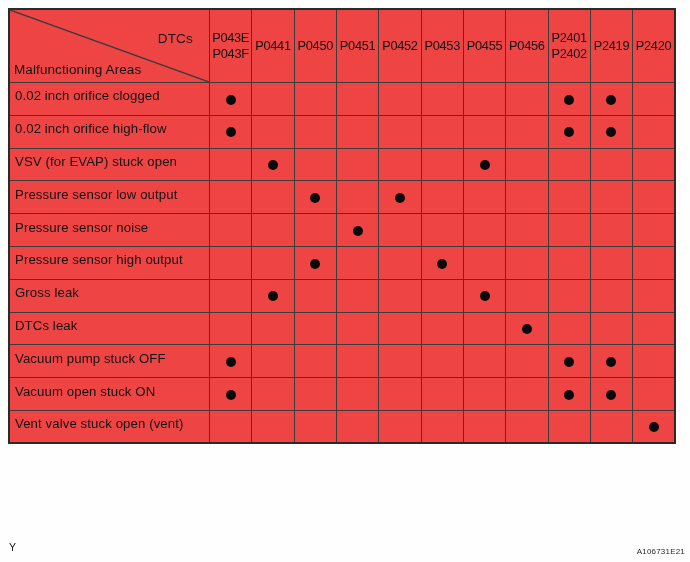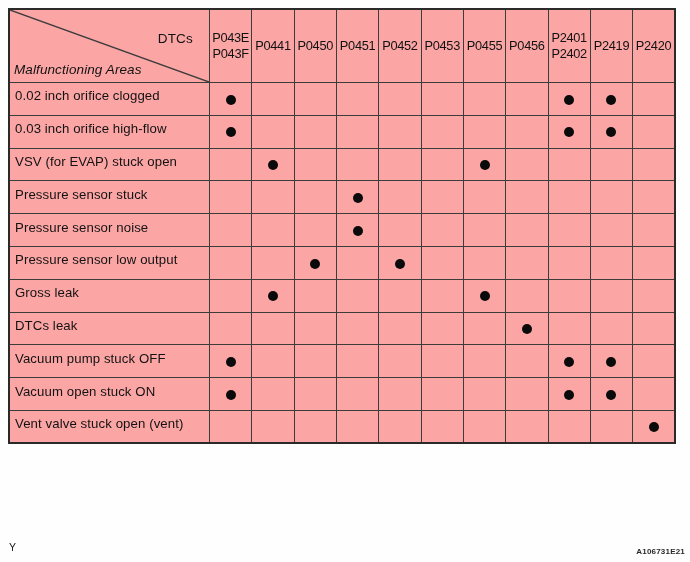--- a/index.html
+++ b/index.html
@@ -19,21 +19,21 @@
     width: 690px;
     height: 562px;
   }
   table.matrix {
     position: absolute;
     left: 8px;
     top: 8px;
     width: 668px;
     border-collapse: collapse;
     table-layout: fixed;
-    background: #fca5a5;
+    background: #ef4444;
   }
   .matrix th, .matrix td {
     border: 1px solid #3c3c3c;
     padding: 0;
     font-weight: normal;
   }
   .matrix {
     border: 2px solid #2a2a2a;
   }
   
@@ -55,21 +55,20 @@
     right: 16px;
     font-size: 13.5px;
     letter-spacing: 0.2px;
   }
   .corner-areas {
     position: absolute;
     left: 4px;
     bottom: 5px;
     font-size: 13.5px;
     letter-spacing: 0.1px;
-    font-style: italic;
   }
   
   th.dtc-col {
     font-size: 12.8px;
     text-align: center;
     vertical-align: middle;
     letter-spacing: -0.3px;
     line-height: 16px;
   }
   
@@ -102,21 +101,21 @@
     left: 9px;
     top: 541px;
     font-size: 10.5px;
     color: #1a1a1a;
   }
   .fig-id {
     position: absolute;
     right: 5px;
     top: 547px;
     font-size: 8px;
-    font-weight: bold;
+    font-weight: normal;
     color: #2a2a2a;
     letter-spacing: 0.2px;
   }
 </style>
 </head>
 <body>
 
 <div class="sheet">
 
   <table class="matrix">
@@ -176,21 +175,21 @@
           <td class="mark-cell"></td>
           <td class="mark-cell"></td>
           <td class="mark-cell"></td>
           <td class="mark-cell"></td>
           <td class="mark-cell"></td>
           <td class="mark-cell"><span class="dot"></span></td>
           <td class="mark-cell"><span class="dot"></span></td>
           <td class="mark-cell"></td>
         </tr>
         <tr>
-          <td class="row-label">0.03 inch orifice high-flow</td>
+          <td class="row-label">0.02 inch orifice high-flow</td>
           <td class="mark-cell"><span class="dot"></span></td>
           <td class="mark-cell"></td>
           <td class="mark-cell"></td>
           <td class="mark-cell"></td>
           <td class="mark-cell"></td>
           <td class="mark-cell"></td>
           <td class="mark-cell"></td>
           <td class="mark-cell"></td>
           <td class="mark-cell"><span class="dot"></span></td>
           <td class="mark-cell"><span class="dot"></span></td>
@@ -204,26 +203,26 @@
           <td class="mark-cell"></td>
           <td class="mark-cell"></td>
           <td class="mark-cell"></td>
           <td class="mark-cell"><span class="dot"></span></td>
           <td class="mark-cell"></td>
           <td class="mark-cell"></td>
           <td class="mark-cell"></td>
           <td class="mark-cell"></td>
         </tr>
         <tr>
-          <td class="row-label">Pressure sensor stuck</td>
-          <td class="mark-cell"></td>
-          <td class="mark-cell"></td>
-          <td class="mark-cell"></td>
-          <td class="mark-cell"><span class="dot"></span></td>
-          <td class="mark-cell"></td>
+          <td class="row-label">Pressure sensor low output</td>
+          <td class="mark-cell"></td>
+          <td class="mark-cell"></td>
+          <td class="mark-cell"><span class="dot"></span></td>
+          <td class="mark-cell"></td>
+          <td class="mark-cell"><span class="dot"></span></td>
           <td class="mark-cell"></td>
           <td class="mark-cell"></td>
           <td class="mark-cell"></td>
           <td class="mark-cell"></td>
           <td class="mark-cell"></td>
           <td class="mark-cell"></td>
         </tr>
         <tr>
           <td class="row-label">Pressure sensor noise</td>
           <td class="mark-cell"></td>
@@ -232,27 +231,27 @@
           <td class="mark-cell"><span class="dot"></span></td>
           <td class="mark-cell"></td>
           <td class="mark-cell"></td>
           <td class="mark-cell"></td>
           <td class="mark-cell"></td>
           <td class="mark-cell"></td>
           <td class="mark-cell"></td>
           <td class="mark-cell"></td>
         </tr>
         <tr>
-          <td class="row-label">Pressure sensor low output</td>
-          <td class="mark-cell"></td>
-          <td class="mark-cell"></td>
-          <td class="mark-cell"><span class="dot"></span></td>
-          <td class="mark-cell"></td>
-          <td class="mark-cell"><span class="dot"></span></td>
-          <td class="mark-cell"></td>
+          <td class="row-label">Pressure sensor high output</td>
+          <td class="mark-cell"></td>
+          <td class="mark-cell"></td>
+          <td class="mark-cell"><span class="dot"></span></td>
+          <td class="mark-cell"></td>
+          <td class="mark-cell"></td>
+          <td class="mark-cell"><span class="dot"></span></td>
           <td class="mark-cell"></td>
           <td class="mark-cell"></td>
           <td class="mark-cell"></td>
           <td class="mark-cell"></td>
           <td class="mark-cell"></td>
         </tr>
         <tr>
           <td class="row-label">Gross leak</td>
           <td class="mark-cell"></td>
           <td class="mark-cell"><span class="dot"></span></td>

